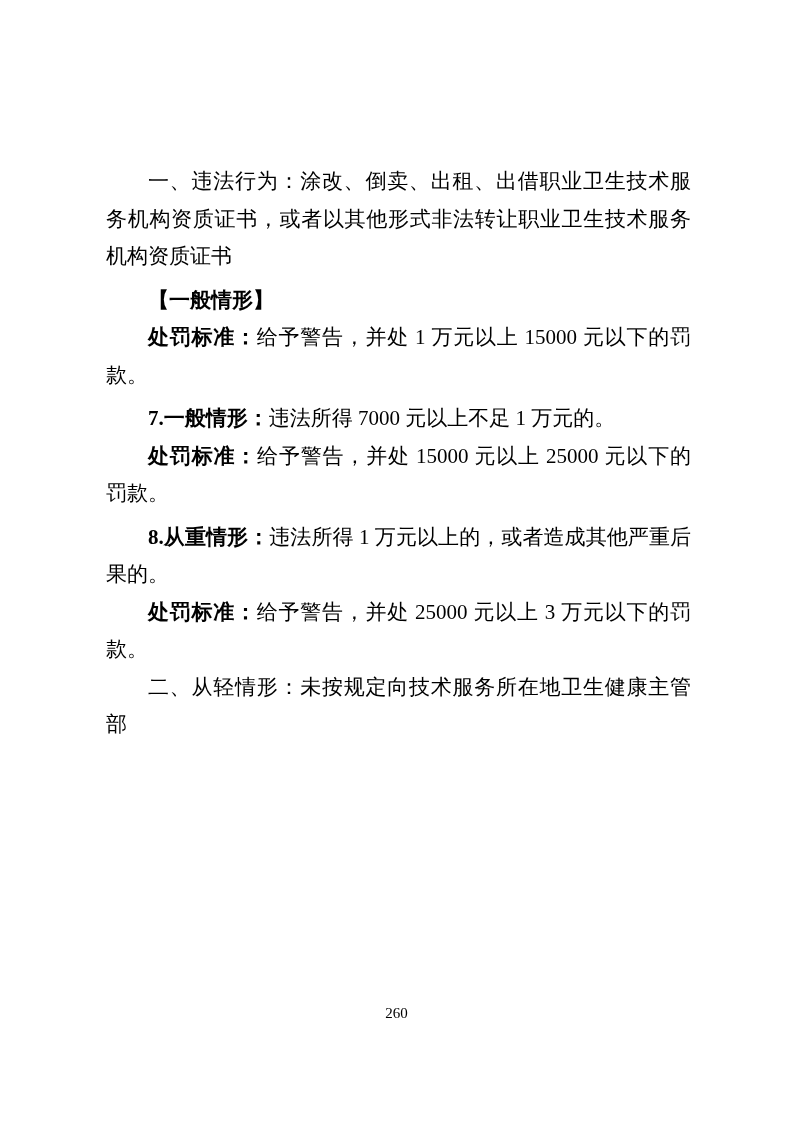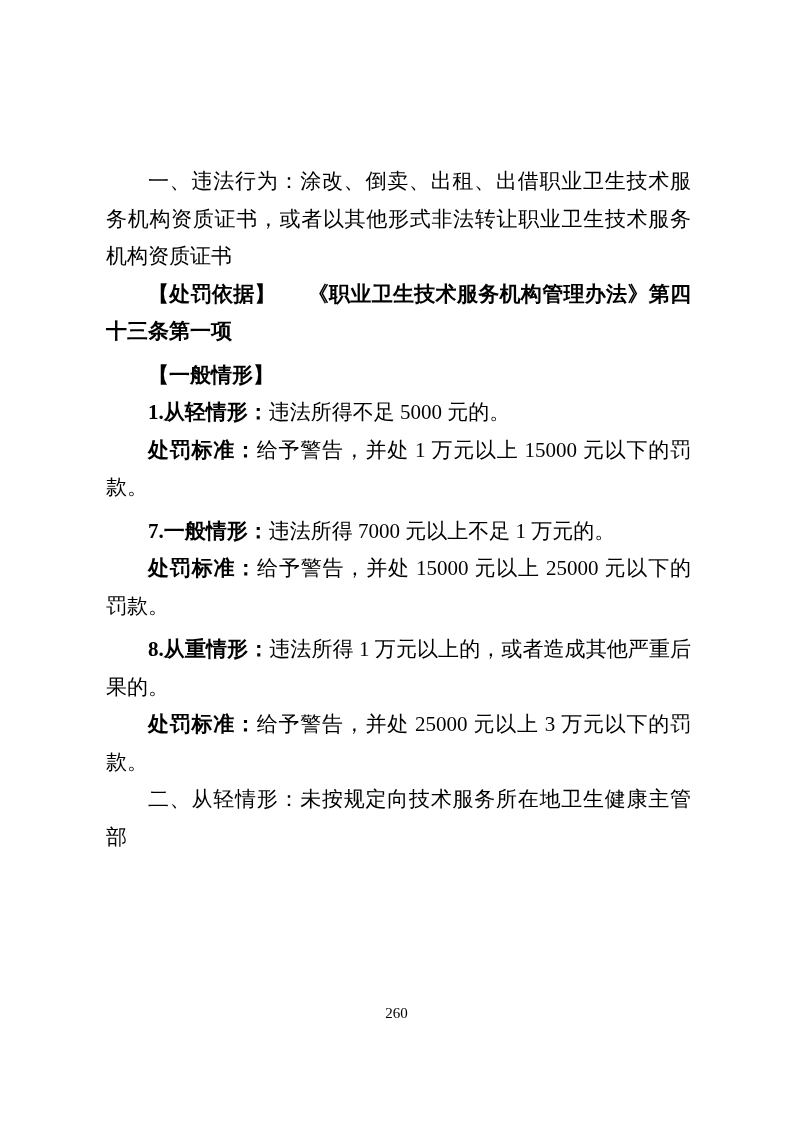--- a/index.html
+++ b/index.html
@@ -61,26 +61,24 @@
 </style>
 </head>
 <body>
 
 <div class="page">
 
   <div class="content">
 
     <p class="kai">一、违法行为：涂改、倒卖、出租、出借职业卫生技术服务机构资质证书，或者以其他形式非法转让职业卫生技术服务机构资质证书</p>
 
-    <p class="bold-para"><span>【处罚依据】</span><span class="basis-source-gap"></span><span>《职业卫生技术服务机构管理办法》第四十三条第一项</span></p>
 
 
     <p class="bold-para spacer-before">【一般情形】</p>
 
-    <p><span class="lead-label">1.从轻情形：</span><span>违法所得不足 5000 元的。</span></p>
     <p><span class="lead-label">处罚标准：</span><span>给予警告，并处 1 万元以上 15000 元以下的罚款。</span></p>
 
     <p class="spacer-before"><span class="lead-label">7.一般情形：</span><span>违法所得 7000 元以上不足 1 万元的。</span></p>
     <p><span class="lead-label">处罚标准：</span><span>给予警告，并处 15000 元以上 25000 元以下的罚款。</span></p>
 
     <p class="spacer-before"><span class="lead-label">8.从重情形：</span><span>违法所得 1 万元以上的，或者造成其他严重后果的。</span></p>
     <p><span class="lead-label">处罚标准：</span><span>给予警告，并处 25000 元以上 3 万元以下的罚款。</span></p>
 
     <p class="kai">二、从轻情形：未按规定向技术服务所在地卫生健康主管部</p>
 

